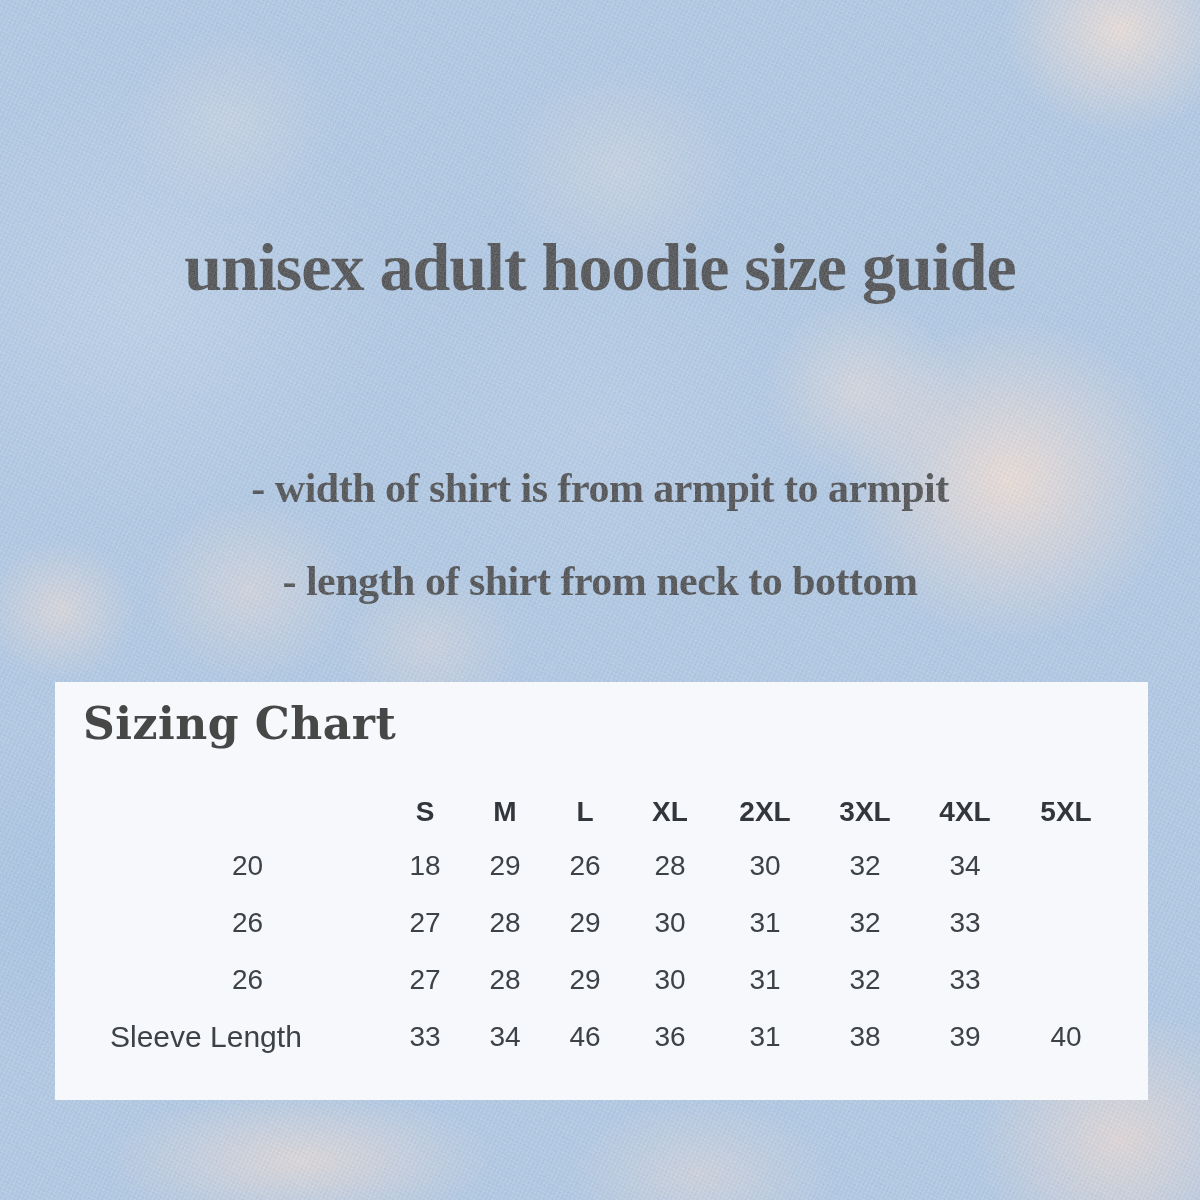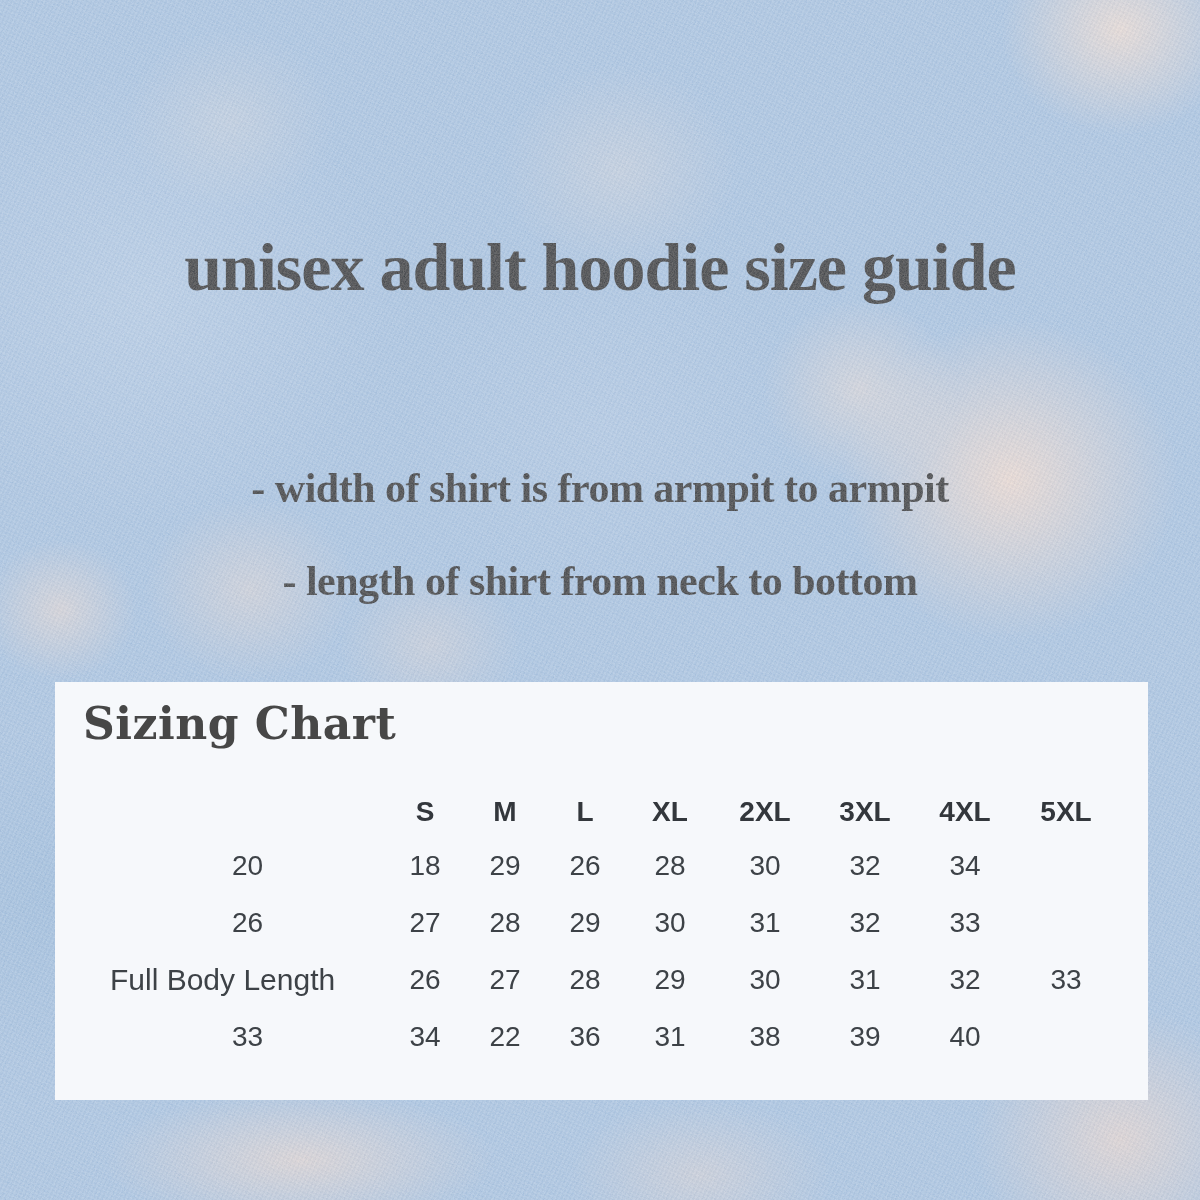--- a/index.html
+++ b/index.html
@@ -138,35 +138,35 @@
         <div class="cell">27</div>
         <div class="cell">28</div>
         <div class="cell">29</div>
         <div class="cell">30</div>
         <div class="cell">31</div>
         <div class="cell">32</div>
         <div class="cell">33</div>
       </div>
 
       <div class="row">
-        <div class="cell label">Full Body Length</div>
         <div class="cell">26</div>
         <div class="cell">27</div>
         <div class="cell">28</div>
         <div class="cell">29</div>
         <div class="cell">30</div>
         <div class="cell">31</div>
         <div class="cell">32</div>
         <div class="cell">33</div>
       </div>
 
       <div class="row">
+        <div class="cell label">Sleeve Length</div>
         <div class="cell">33</div>
         <div class="cell">34</div>
-        <div class="cell">22</div>
+        <div class="cell">46</div>
         <div class="cell">36</div>
         <div class="cell">31</div>
         <div class="cell">38</div>
         <div class="cell">39</div>
         <div class="cell">40</div>
       </div>
     </div>
   </section>
 </div>
 

